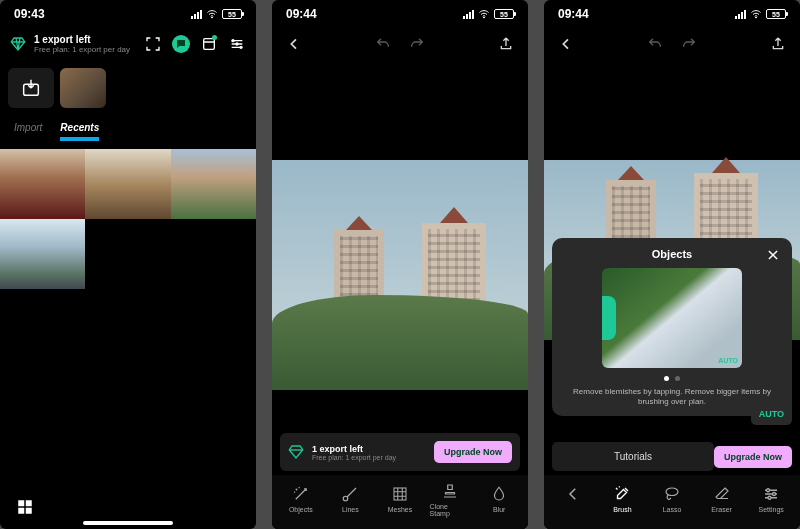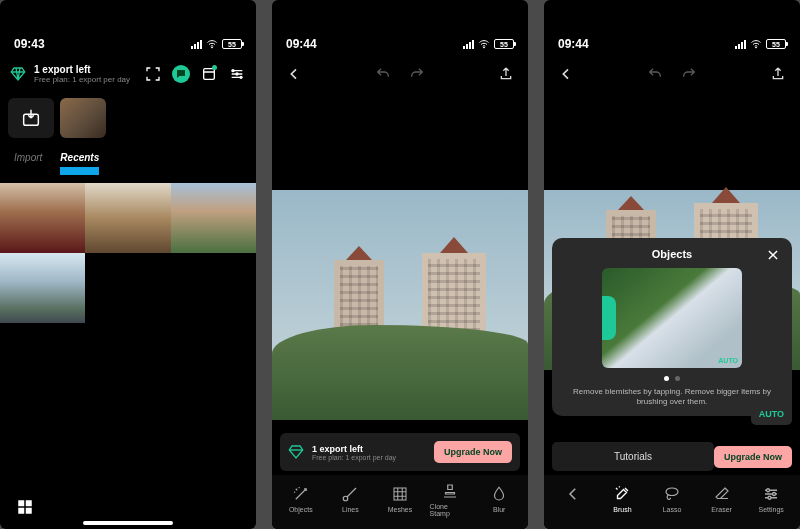--- a/index.html
+++ b/index.html
@@ -1,21 +1,21 @@
 <!DOCTYPE html>
 <html><head>
 <meta charset="utf-8">
 <style>
   * { box-sizing: border-box; margin: 0; padding: 0; }
   html, body { width: 800px; height: 529px; background: #4a4a4a; font-family: -apple-system, Helvetica, Arial, sans-serif; overflow: hidden; }
   .row { display: flex; gap: 16px; padding: 0; }
   .phone { width: 256px; height: 529px; background: #000; color: #fff; position: relative; border-radius: 6px; overflow: hidden; display: flex; flex-direction: column; }
 
   
-  .status { height: 28px; display: flex; align-items: center; justify-content: space-between; padding: 0 14px; font-size: 12px; font-weight: 600; margin-top: 30px; }
+  .status { height: 28px; display: flex; align-items: center; justify-content: space-between; padding: 0 14px; font-size: 12px; font-weight: 600; }
   .status .right { display: flex; align-items: center; gap: 4px; }
   .sig { display: inline-flex; align-items: flex-end; gap: 1px; }
   .sig span { width: 2px; background: #fff; display: inline-block; }
   .sig span:nth-child(1){height:3px} .sig span:nth-child(2){height:5px} .sig span:nth-child(3){height:7px} .sig span:nth-child(4){height:9px}
   .wifi { width: 12px; height: 12px; position: relative; }
   .batt { width: 20px; height: 10px; border: 1px solid #fff; border-radius: 2px; position: relative; display: flex; align-items: center; justify-content: center; font-size: 7px; font-weight: 700; }
   .batt::after { content:""; position:absolute; right:-3px; top:2px; width:2px; height:4px; background:#fff; border-radius:0 1px 1px 0; }
 
   
   .hdr1 { display:flex; align-items:center; padding: 6px 10px; gap:8px; }
@@ -26,21 +26,21 @@
   .hdr1 .icons { display:flex; gap:10px; align-items:center; }
   .iconbtn { width:18px; height:18px; display:flex; align-items:center; justify-content:center; cursor:pointer; }
   .green-badge { background:#1ec997; border-radius:50%; width:18px; height:18px; position:relative; }
 
   .import-tiles { display:flex; gap:6px; padding: 8px 8px 10px 8px; }
   .tile { width:46px; height:40px; border-radius:6px; background:#1a1a1a; display:flex; align-items:center; justify-content:center; cursor:pointer; }
   .tile.thumb { background:linear-gradient(135deg,#8a6a4a 0%, #5a4a3a 60%, #3a2a20 100%); }
 
   .tabs { display:flex; gap:18px; padding: 4px 14px 8px; font-size:10px; }
   .tabs .tab { color:#777; cursor:pointer; padding-bottom:4px;font-style:italic; }
-  .tabs .tab.active { color:#fff; border-bottom:8px solid #0ea5e9; font-weight:600; }
+  .tabs .tab.active { color:#fff; border-bottom:4px solid #0ea5e9; font-weight:600; }
 
   .grid { display:flex; flex-wrap:wrap; }
   .gcell { width:85.3px; height:70px; }
   .gcell.cat1 { background:linear-gradient(180deg,#d4c0a8 0%,#a07050 40%,#5a1818 100%); }
   .gcell.cat2 { background:linear-gradient(180deg,#e0d8c8 0%,#a88860 50%,#604830 100%); }
   .gcell.land { background:linear-gradient(180deg,#a8c0d8 0%,#c0a080 40%,#4a7040 100%); }
   .gcell.city { background:linear-gradient(180deg,#d8e8f0 0%,#a0b8c8 40%,#587060 80%,#404850 100%); width:85.3px; }
 
   .bottom-bar1 { position:absolute; bottom:0; left:0; right:0; height:44px; display:flex; align-items:center; padding:0 16px; }
   .gridicon { width:18px; height:18px; cursor:pointer; }
@@ -59,21 +59,21 @@
   .bldg1 { position:absolute; left:62px; bottom:80px; width:50px; height:80px; background:#c8b8a8; }
   .bldg1::before { content:""; position:absolute; top:-14px; left:12px; width:26px; height:14px; background:#8a4a3a; clip-path:polygon(50% 0,100% 100%,0 100%); }
   .bldg2 { position:absolute; right:42px; bottom:75px; width:64px; height:92px; background:#d0c0b0; }
   .bldg2::before { content:""; position:absolute; top:-16px; left:18px; width:28px; height:16px; background:#8a4a3a; clip-path:polygon(50% 0,100% 100%,0 100%); }
   .bldg1::after, .bldg2::after { content:""; position:absolute; inset:6px; background: repeating-linear-gradient(0deg, rgba(0,0,0,.15) 0 3px, transparent 3px 8px), repeating-linear-gradient(90deg, rgba(0,0,0,.12) 0 3px, transparent 3px 9px); }
 
   .upg-strip { position:absolute; left:8px; right:8px; bottom:58px; height:38px; background:#1e1e1e; border-radius:6px; display:flex; align-items:center; padding:0 8px; gap:8px; }
   .upg-strip .txt { flex:1; display:flex; flex-direction:column; }
   .upg-strip .t { font-size:9px; font-weight:600; }
   .upg-strip .s { font-size:7px; color:#888; }
-  .upg-btn { background:#fca5a5; color:#042; font-size:9px; font-weight:700; padding:6px 10px; border-radius:5px; cursor:pointer; }
+  .upg-btn { background:#f0abfc; color:#042; font-size:9px; font-weight:700; padding:6px 10px; border-radius:5px; cursor:pointer; }
 
   .toolbar { position:absolute; left:0; right:0; bottom:0; height:54px; background:#0a0a0a; display:flex; justify-content:space-around; align-items:center; padding:0 4px 6px; }
   .tool { display:flex; flex-direction:column; align-items:center; gap:3px; font-size:7px; color:#aaa; cursor:pointer; width:40px; }
   .tool.active { color:#fff; }
   .tool .ico { width:18px; height:18px; display:flex; align-items:center; justify-content:center; }
 
   
   .modal { position:absolute; left:8px; right:8px; top:238px; background:#2a2a2a; border-radius:10px; padding:10px 10px 8px; }
   .modal .mh { display:flex; align-items:center; justify-content:center; position:relative; margin-bottom:8px; }
   .modal .mh .title { font-size:11px; font-weight:600; }
@@ -370,21 +370,21 @@
           </span>
     </div>
     <div class="mimg">
       <div class="handle"></div>
       <span class="auto-tag">AUTO</span>
     </div>
     <div class="dots">
           <span class="on"></span>
           <span></span>
         </div>
-    <div class="mdesc">Remove blemishes by tapping. Remove bigger items by brushing over them.</div>
+    <div class="mdesc">Remove blemishes by tapping. Remove bigger items by brushing over plan.</div>
   </div>
 
   <span class="auto-btn">AUTO</span>
 
   <div class="s3-bar">
     <span class="tut-btn">Tutorials</span>
     <span class="upg-btn">Upgrade Now</span>
   </div>
 
   <div class="toolbar">

